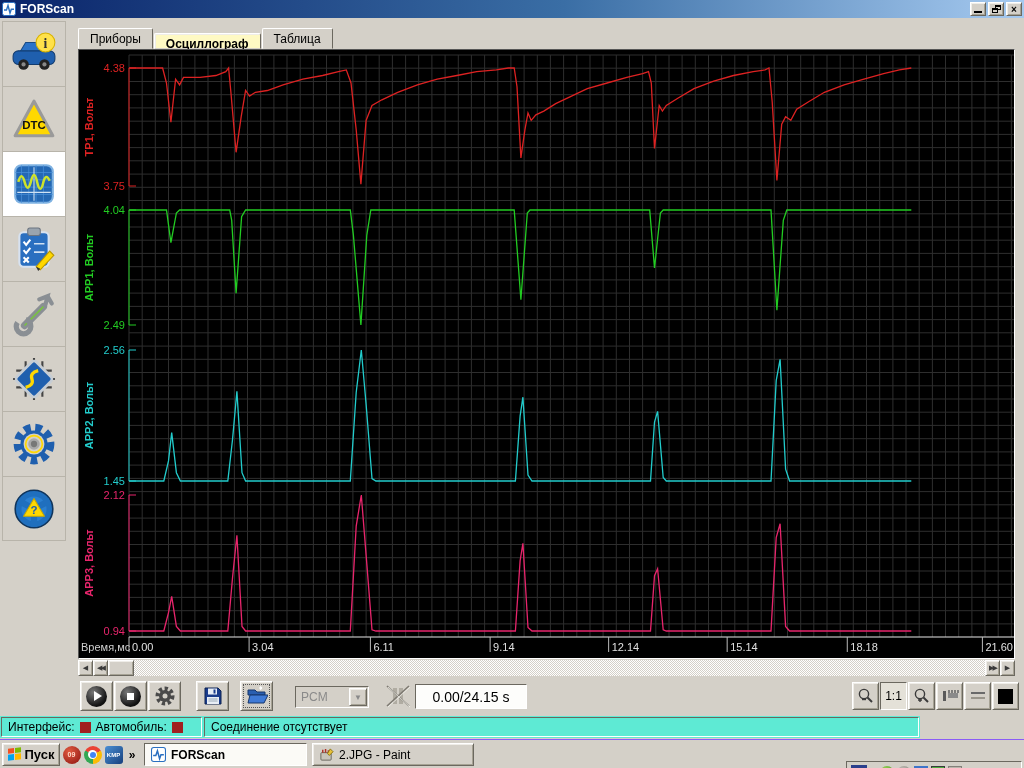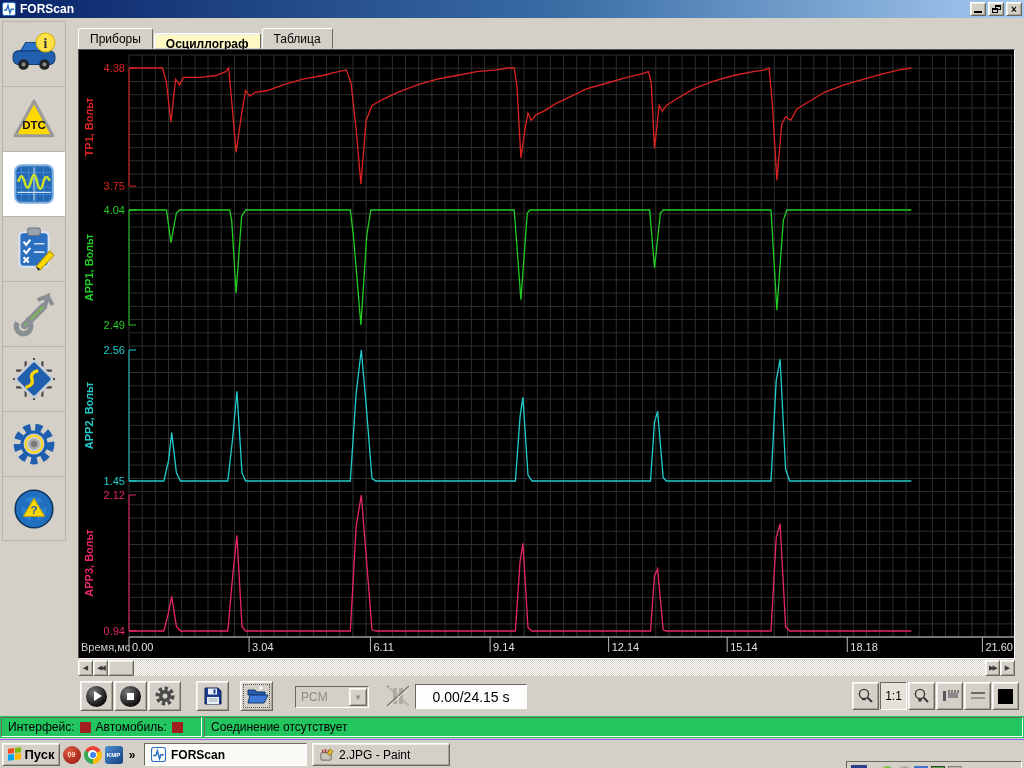--- a/index.html
+++ b/index.html
@@ -50,21 +50,21 @@
   .sphere .tri{width:0;height:0;border-left:8px solid #fff;border-top:5px solid transparent;border-bottom:5px solid transparent;margin-left:2px;}
   .sphere .sq{width:7px;height:7px;background:#fff;}
   #pcm-select{position:absolute;left:295px;top:7px;width:74px;height:22px;background:#d4d0c8;display:flex;align-items:center;}
   #pcm-select .val{flex:1;color:#8a8a8a;padding-left:5px;}
   #pcm-select .dd{width:18px;height:18px;margin-right:1px;display:flex;align-items:center;justify-content:center;color:#8a8a8a;font-size:8px;}
   #time-display{position:absolute;left:415px;top:5px;width:112px;height:25px;background:#fdfdfb;display:flex;align-items:center;justify-content:center;font-size:14px;}
   .tb-sm{position:absolute;top:3px;width:27px;height:28px;display:flex;align-items:center;justify-content:center;}
   #btn-zoom-actual{font-size:12px;}
 
   
-  #statusbar{position:absolute;left:0;top:716px;width:1024px;height:22px;background:#22c55e;padding-left:24px;}
+  #statusbar{position:absolute;left:0;top:716px;width:920px;height:22px;background:#5eead4;padding-left:24px;}
   .sb-panel{position:absolute;top:1px;height:20px;display:flex;align-items:center;padding:0 6px;gap:5px;}
   .led{width:11px;height:11px;display:inline-block;}
 
   
   #taskbar{position:absolute;left:0;top:739px;width:1024px;height:29px;background:#d4d0c8;border-top:1px solid #8b5cf6;}
   #start-btn{position:absolute;left:2px;top:3px;width:58px;height:23px;display:flex;align-items:center;justify-content:center;gap:3px;font-weight:bold;font-size:13px;}
   .xp-logo{width:14px;height:13px;display:grid;grid-template-columns:6px 6px;grid-template-rows:5px 6px;gap:1px;transform:skewY(-6deg);}
   .xp-logo i{display:block;}
   .ql{position:absolute;top:5px;width:19px;height:19px;display:flex;align-items:center;justify-content:center;cursor:default;}
   .taskbtn{position:absolute;top:3px;height:23px;display:flex;align-items:center;gap:5px;padding:0 6px;font-size:12px;overflow:hidden;white-space:nowrap;}
@@ -372,21 +372,21 @@
   </div>
   <div class="ql" style="left:126px;width:12px;font-weight:bold">»</div>
 
   <div class="taskbtn active" style="left:144px;width:163px">
     <svg width="15" height="15" viewBox="0 0 14 14">
       <rect x="0.5" y="0.5" width="13" height="13" rx="2" fill="#fff" stroke="#2a6fc0"></rect>
       <polyline points="2,8 4.5,8 6,3.5 8,11 9.3,7.2 12,7.2" fill="none" stroke="#2a6fc0" stroke-width="1.4"></polyline>
     </svg>
     <span>FORScan</span>
   </div>
-  <div class="taskbtn raised" style="left:312px;width:138px">
+  <div class="taskbtn raised" style="left:312px;width:162px">
     <svg width="15" height="15" viewBox="0 0 16 16">
       <rect x="2" y="6" width="11" height="8" rx="1" fill="#c8c4ba" stroke="#6a665e"></rect>
       <path d="M4 6 V3 M7 6 V2 M10 6 V3.5" stroke="#b0342a" stroke-width="1.6"></path>
       <path d="M12 2 L15 5 L11 9 L9 7 Z" fill="#e8c23a" stroke="#8a7110"></path>
     </svg>
     <span>2.JPG - Paint</span>
   </div>
 
   <div id="tray" class="sunken">
     <span id="lang-ind">EN</span>

